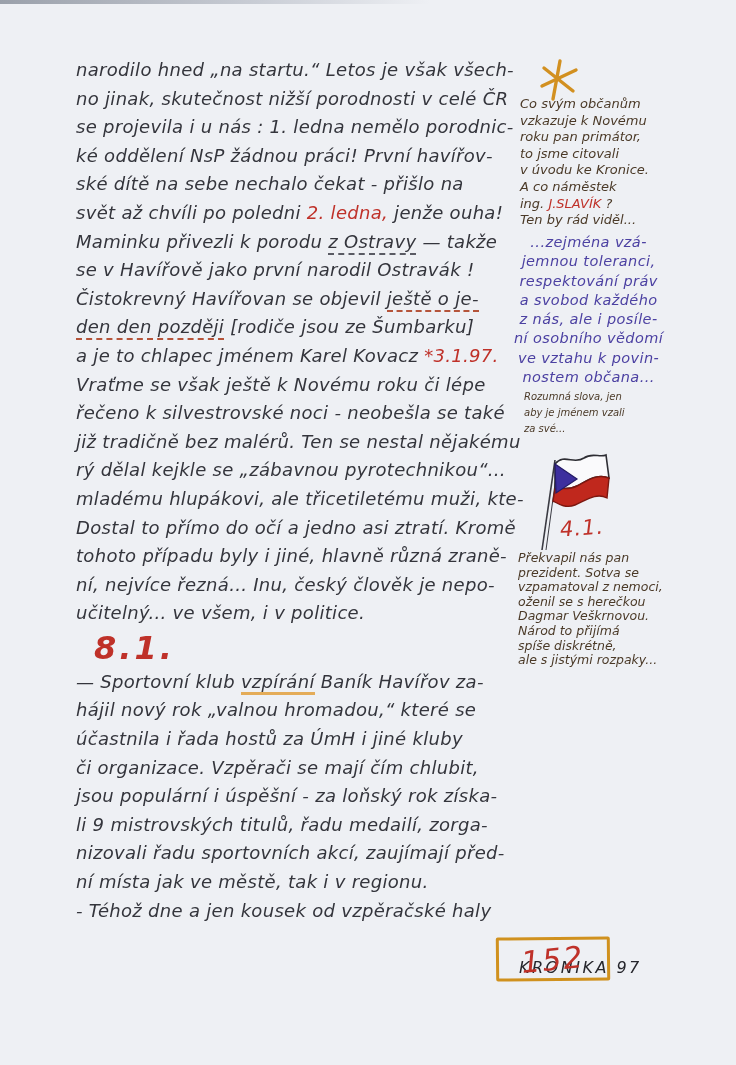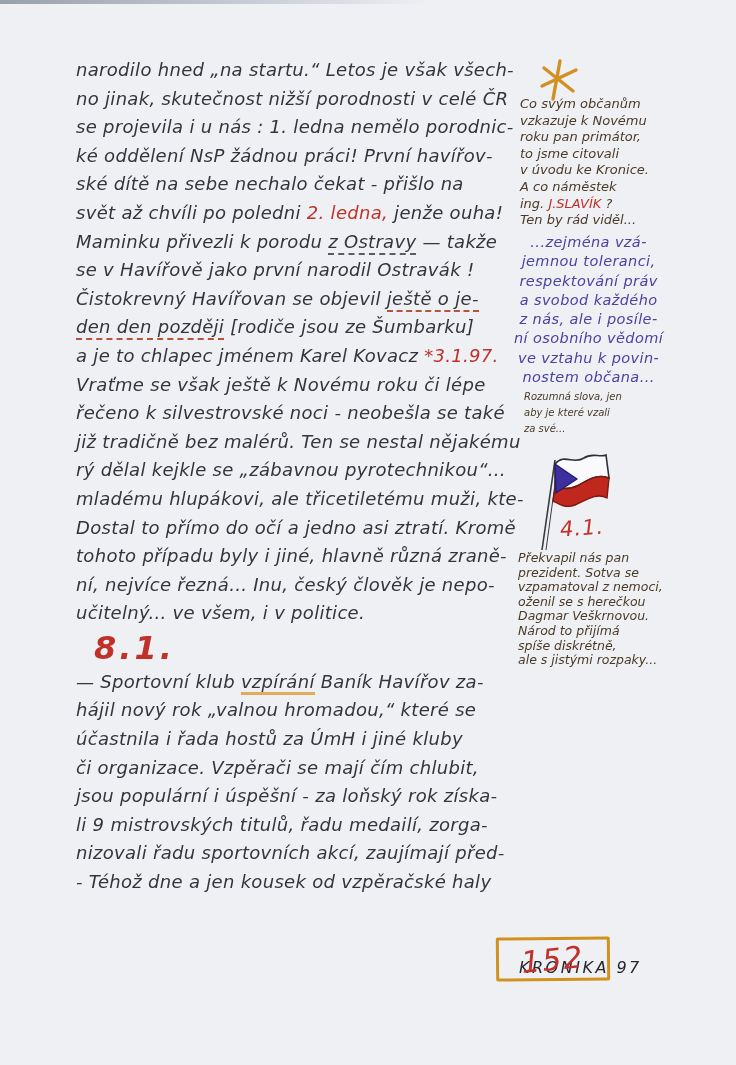--- a/index.html
+++ b/index.html
@@ -92,20 +92,21 @@
       <div class="line"><span>ní, nejvíce řezná... Inu, český člověk je nepo-</span></div>
       <div class="line"><span>učitelný... ve všem, i v politice.</span></div>
       <div class="line heading"><span class="c-red">8.1.</span></div>
       <div class="line"><span>— Sportovní klub </span><span class="u-orange">vzpírání</span><span> Baník Havířov za-</span></div>
       <div class="line"><span>hájil nový rok „valnou hromadou,“ které se</span></div>
       <div class="line"><span>účastnila i řada hostů za ÚmH i jiné kluby</span></div>
       <div class="line"><span>či organizace. Vzpěrači se mají čím chlubit,</span></div>
       <div class="line"><span>jsou populární i úspěšní - za loňský rok získa-</span></div>
       <div class="line"><span>li 9 mistrovských titulů, řadu medailí, zorga-</span></div>
       <div class="line"><span>nizovali řadu sportovních akcí, zaujímají před-</span></div>
+      <div class="line"><span>ní místa jak ve městě, tak i v regionu.</span></div>
       <div class="line"><span>- Téhož dne a jen kousek od vzpěračské haly</span></div>
     </div>
 
   <svg class="star" width="42" height="44" viewBox="0 0 42 44">
     <g stroke="#d29020" stroke-width="3.4" stroke-linecap="round" fill="none">
       <line x1="22" y1="3" x2="15" y2="41"></line>
       <line x1="4" y1="28" x2="38" y2="12"></line>
       <line x1="6" y1="10" x2="35" y2="33"></line>
     </g>
   </svg>
@@ -125,21 +126,21 @@
       <div class="line"><span>jemnou toleranci,</span></div>
       <div class="line"><span>respektování práv</span></div>
       <div class="line"><span>a svobod každého</span></div>
       <div class="line"><span>z nás, ale i posíle-</span></div>
       <div class="line"><span>ní osobního vědomí</span></div>
       <div class="line"><span>ve vztahu k povin-</span></div>
       <div class="line"><span>nostem občana...</span></div>
     </div>
   <div class="note note-2" id="note-2">
       <div class="line"><span>Rozumná slova, jen</span></div>
-      <div class="line"><span>aby je které vzali</span></div>
+      <div class="line"><span>aby je jménem vzali</span></div>
       <div class="line"><span>za své...</span></div>
     </div>
 
   <svg class="flag" width="82" height="106" viewBox="0 0 82 106">
     <line x1="8" y1="102" x2="21" y2="12" stroke="#3a3a42" stroke-width="1.6"></line>
     <line x1="12" y1="102" x2="24" y2="14" stroke="#3a3a42" stroke-width="1"></line>
     <path d="M21 16 C30 5 40 17 50 10 C58 4 66 10 72 7 L75 30 C63 25 53 33 43 38 C33 43 25 39 21 41 Z" fill="#fafafc" stroke="#2e2e34" stroke-width="1.6"></path>
     <path d="M21 41 C25 39 33 43 43 38 C53 33 63 25 75 30 L73 50 C62 44 51 53 41 57 C31 61 23 55 19 53 Z" fill="#c0281d" stroke="#7c170f" stroke-width="1.4"></path>
     <path d="M21 16 L43 31 L22 45 Z" fill="#3d2f9e" stroke="#241b66" stroke-width="1.2"></path>
   </svg>

